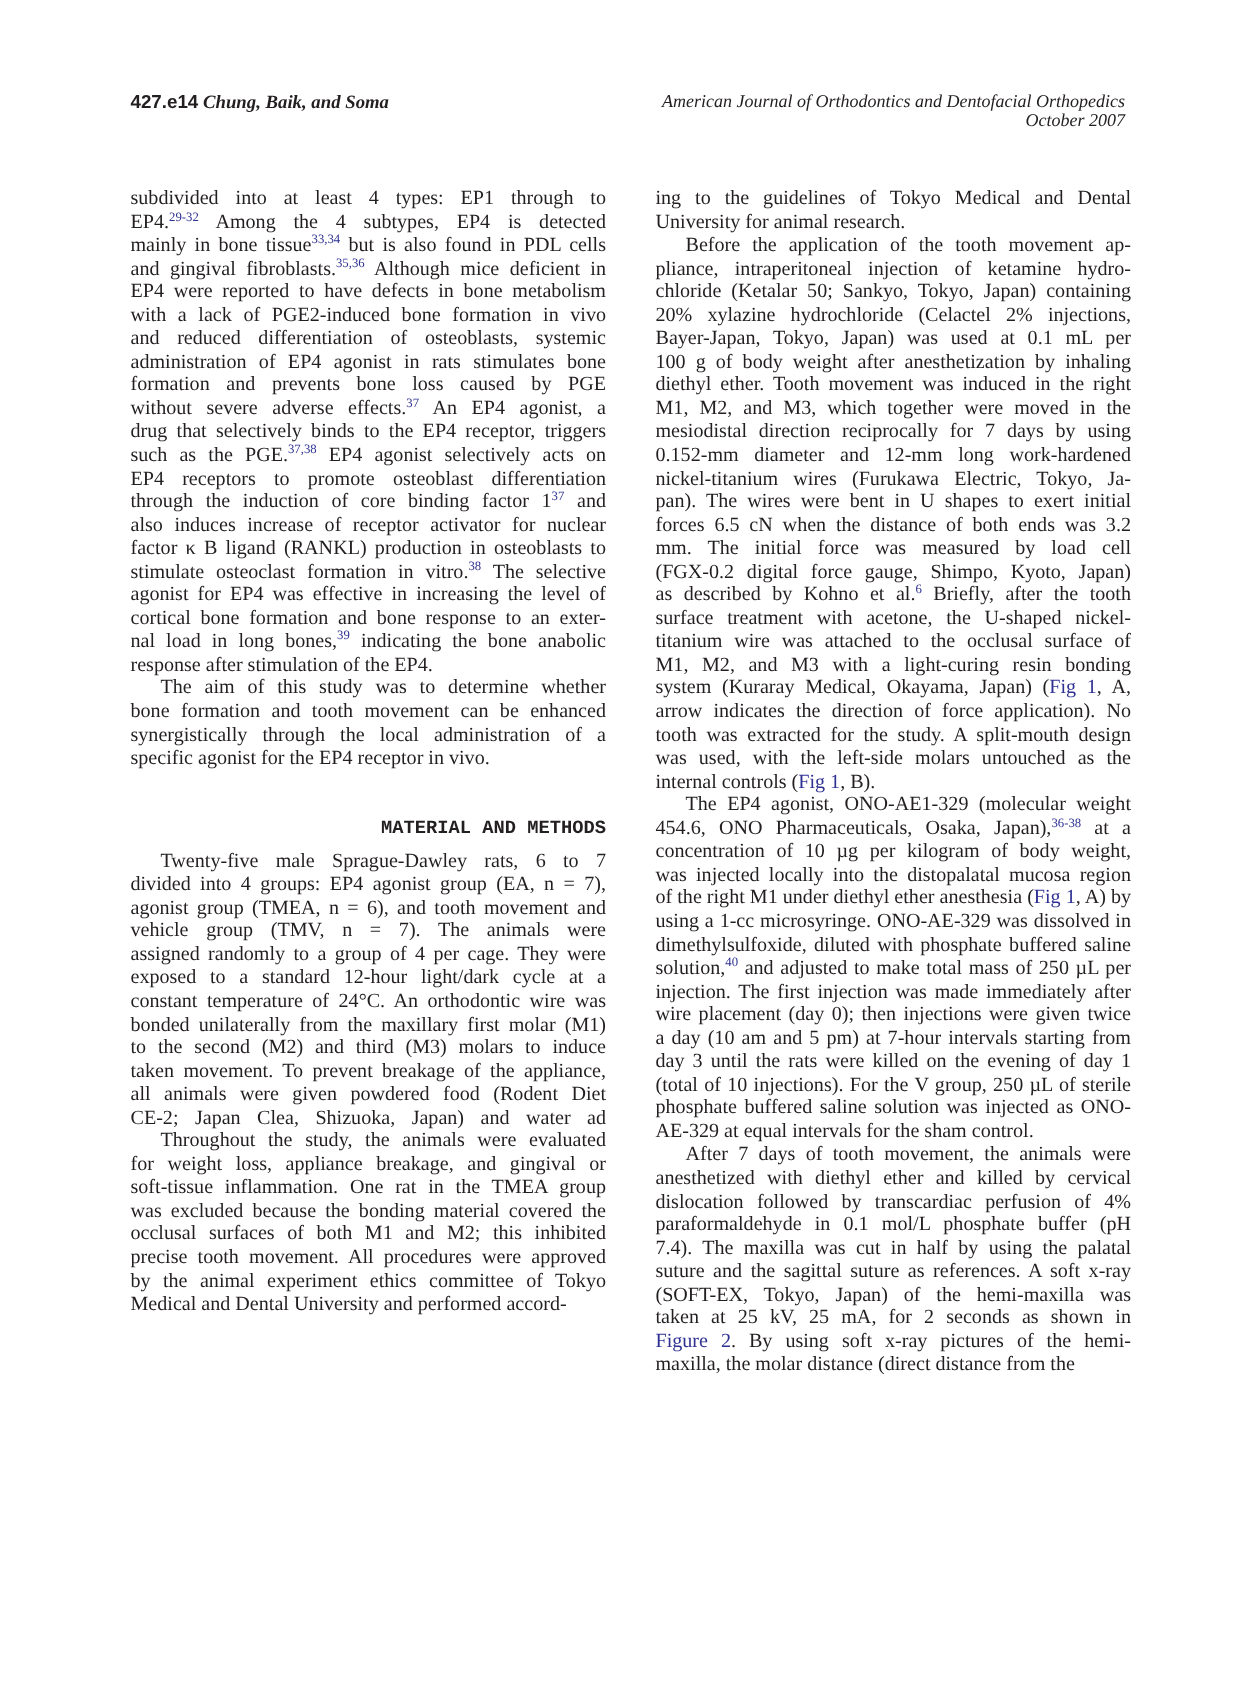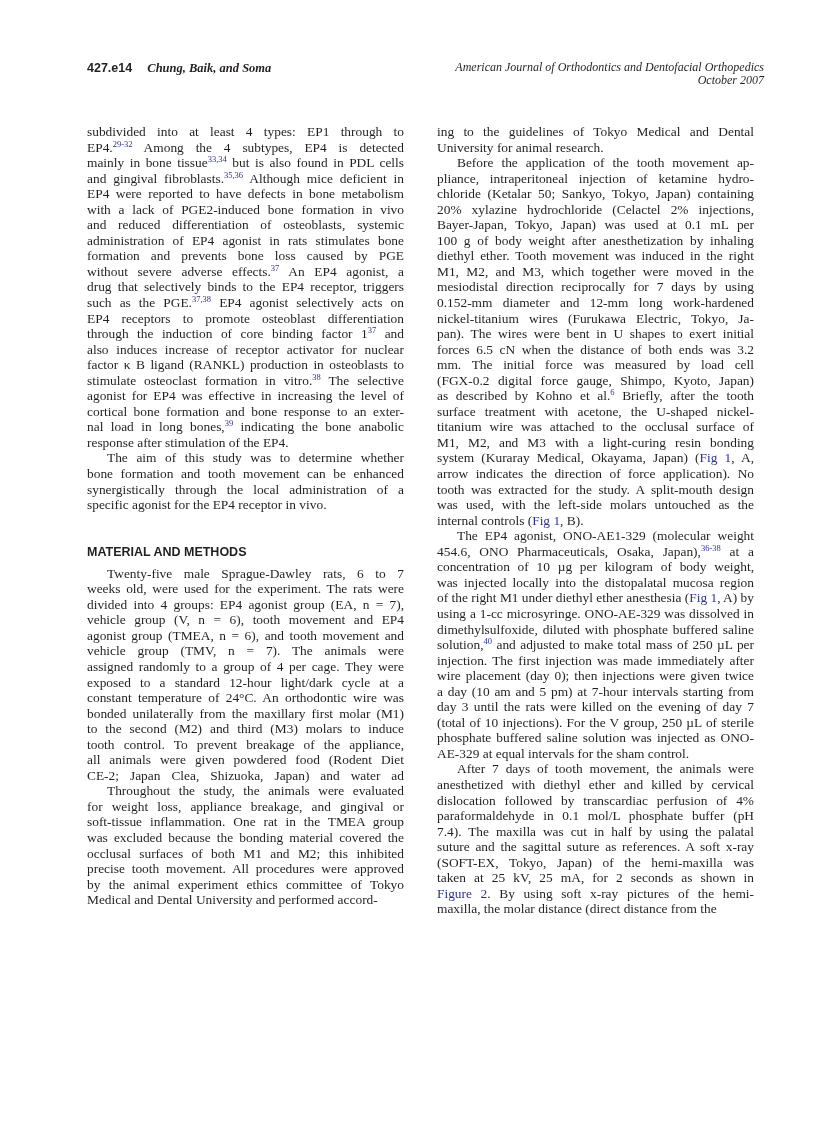--- a/index.html
+++ b/index.html
@@ -1,30 +1,30 @@
 <!DOCTYPE html>
 <html><head>
 <meta charset="utf-8">
 <style>
   html, body { margin:0; padding:0; background:#ffffff; }
   body { width:838px; height:1122px; position:relative; overflow:hidden; font-family:"Liberation Serif", serif; color:#231f20; }
   .header-left { position:absolute; left:87px; top:61px; font-size:12.5px; }
-  .header-left .pg { font-family:"Liberation Sans", sans-serif; font-weight:bold; font-size:12.5px; margin-right:12px; }
+  .header-left .pg { font-family:"Liberation Sans", sans-serif; font-weight:bold; font-size:12.5px; margin-right:0; }
   .header-left .au { font-style:italic;font-weight:bold; }
-  .header-right { position:absolute; right:74px; top:61px; text-align:right; font-style:italic; font-size:12px; line-height:13px; }
+  .header-right { position:absolute; right:88px; top:61px; text-align:right; font-style:italic; font-size:12px; line-height:13px; }
   .col { position:absolute; top:124px; font-size:13.4px; line-height:15.55px; }
   .col.left { left:87px; width:317px; }
   .col.right { left:437px; width:317px; }
   .ln { display:block; text-align:justify; text-align-last:justify; white-space:nowrap; height:15.55px; overflow:visible; }
   .ln.last { text-align-last:left; }
   .ln.ind { text-indent:20px; }
   sup { font-size:8.5px; line-height:0; vertical-align:5px; color:#2e3192; }
   .lnk { color:#2e3192; }
   .gap { height:31px; }
-  .heading { font-family:Liberation Sans, sans-serif; font-weight:bold; font-size:12.5px; height:22px; line-height:16px; }
+  .heading { font-family:Liberation Mono, monospace; font-weight:bold; font-size:12.5px; height:22px; line-height:16px;text-align:right; }
 </style>
 </head>
 <body>
 
 <div class="header-left">
   <span class="pg">427.e14</span>
   <span class="au">Chung, Baik, and Soma</span>
 </div>
 <div class="header-right">
   <div>American Journal of Orthodontics and Dentofacial Orthopedics</div>
@@ -58,31 +58,29 @@
   <div>
       <span class="ln ind">The aim of this study was to determine whether</span>
       <span class="ln">bone formation and tooth movement can be enhanced</span>
       <span class="ln">synergistically through the local administration of a</span>
       <span class="ln last">specific agonist for the EP4 receptor in vivo.</span>
     </div>
   <div class="gap"></div>
   <div class="heading">MATERIAL AND METHODS</div>
   <div>
       <span class="ln ind">Twenty-five male Sprague-Dawley rats, 6 to 7</span>
-      <span class="ln">weeks old, were used for the experiment. The rats were</span>
       <span class="ln">divided into 4 groups: EP4 agonist group (EA, n = 7),</span>
-      <span class="ln">vehicle group (V, n = 6), tooth movement and EP4</span>
       <span class="ln">agonist group (TMEA, n = 6), and tooth movement and</span>
       <span class="ln">vehicle group (TMV, n = 7). The animals were</span>
       <span class="ln">assigned randomly to a group of 4 per cage. They were</span>
       <span class="ln">exposed to a standard 12-hour light/dark cycle at a</span>
       <span class="ln">constant temperature of 24°C. An orthodontic wire was</span>
       <span class="ln">bonded unilaterally from the maxillary first molar (M1)</span>
       <span class="ln">to the second (M2) and third (M3) molars to induce</span>
-      <span class="ln">tooth control. To prevent breakage of the appliance,</span>
+      <span class="ln">taken movement. To prevent breakage of the appliance,</span>
       <span class="ln">all animals were given powdered food (Rodent Diet</span>
       <span class="ln">CE-2; Japan Clea, Shizuoka, Japan) and water ad</span>
     </div>
   <div>
       <span class="ln ind">Throughout the study, the animals were evaluated</span>
       <span class="ln">for weight loss, appliance breakage, and gingival or</span>
       <span class="ln">soft-tissue inflammation. One rat in the TMEA group</span>
       <span class="ln">was excluded because the bonding material covered the</span>
       <span class="ln">occlusal surfaces of both M1 and M2; this inhibited</span>
       <span class="ln">precise tooth movement. All procedures were approved</span>
@@ -127,21 +125,21 @@
       <span class="ln">454.6, ONO Pharmaceuticals, Osaka, Japan),<sup>36-38</sup> at a</span>
       <span class="ln">concentration of 10 µg per kilogram of body weight,</span>
       <span class="ln">was injected locally into the distopalatal mucosa region</span>
       <span class="ln">of the right M1 under diethyl ether anesthesia (<span class="lnk">Fig 1</span>, A) by</span>
       <span class="ln">using a 1-cc microsyringe. ONO-AE-329 was dissolved in</span>
       <span class="ln">dimethylsulfoxide, diluted with phosphate buffered saline</span>
       <span class="ln">solution,<sup>40</sup> and adjusted to make total mass of 250 µL per</span>
       <span class="ln">injection. The first injection was made immediately after</span>
       <span class="ln">wire placement (day 0); then injections were given twice</span>
       <span class="ln">a day (10 am and 5 pm) at 7-hour intervals starting from</span>
-      <span class="ln">day 3 until the rats were killed on the evening of day 7</span>
+      <span class="ln">day 3 until the rats were killed on the evening of day 1</span>
       <span class="ln">(total of 10 injections). For the V group, 250 µL of sterile</span>
       <span class="ln">phosphate buffered saline solution was injected as ONO-</span>
       <span class="ln last">AE-329 at equal intervals for the sham control.</span>
     </div>
   <div>
       <span class="ln ind">After 7 days of tooth movement, the animals were</span>
       <span class="ln">anesthetized with diethyl ether and killed by cervical</span>
       <span class="ln">dislocation followed by transcardiac perfusion of 4%</span>
       <span class="ln">paraformaldehyde in 0.1 mol/L phosphate buffer (pH</span>
       <span class="ln">7.4). The maxilla was cut in half by using the palatal</span>

